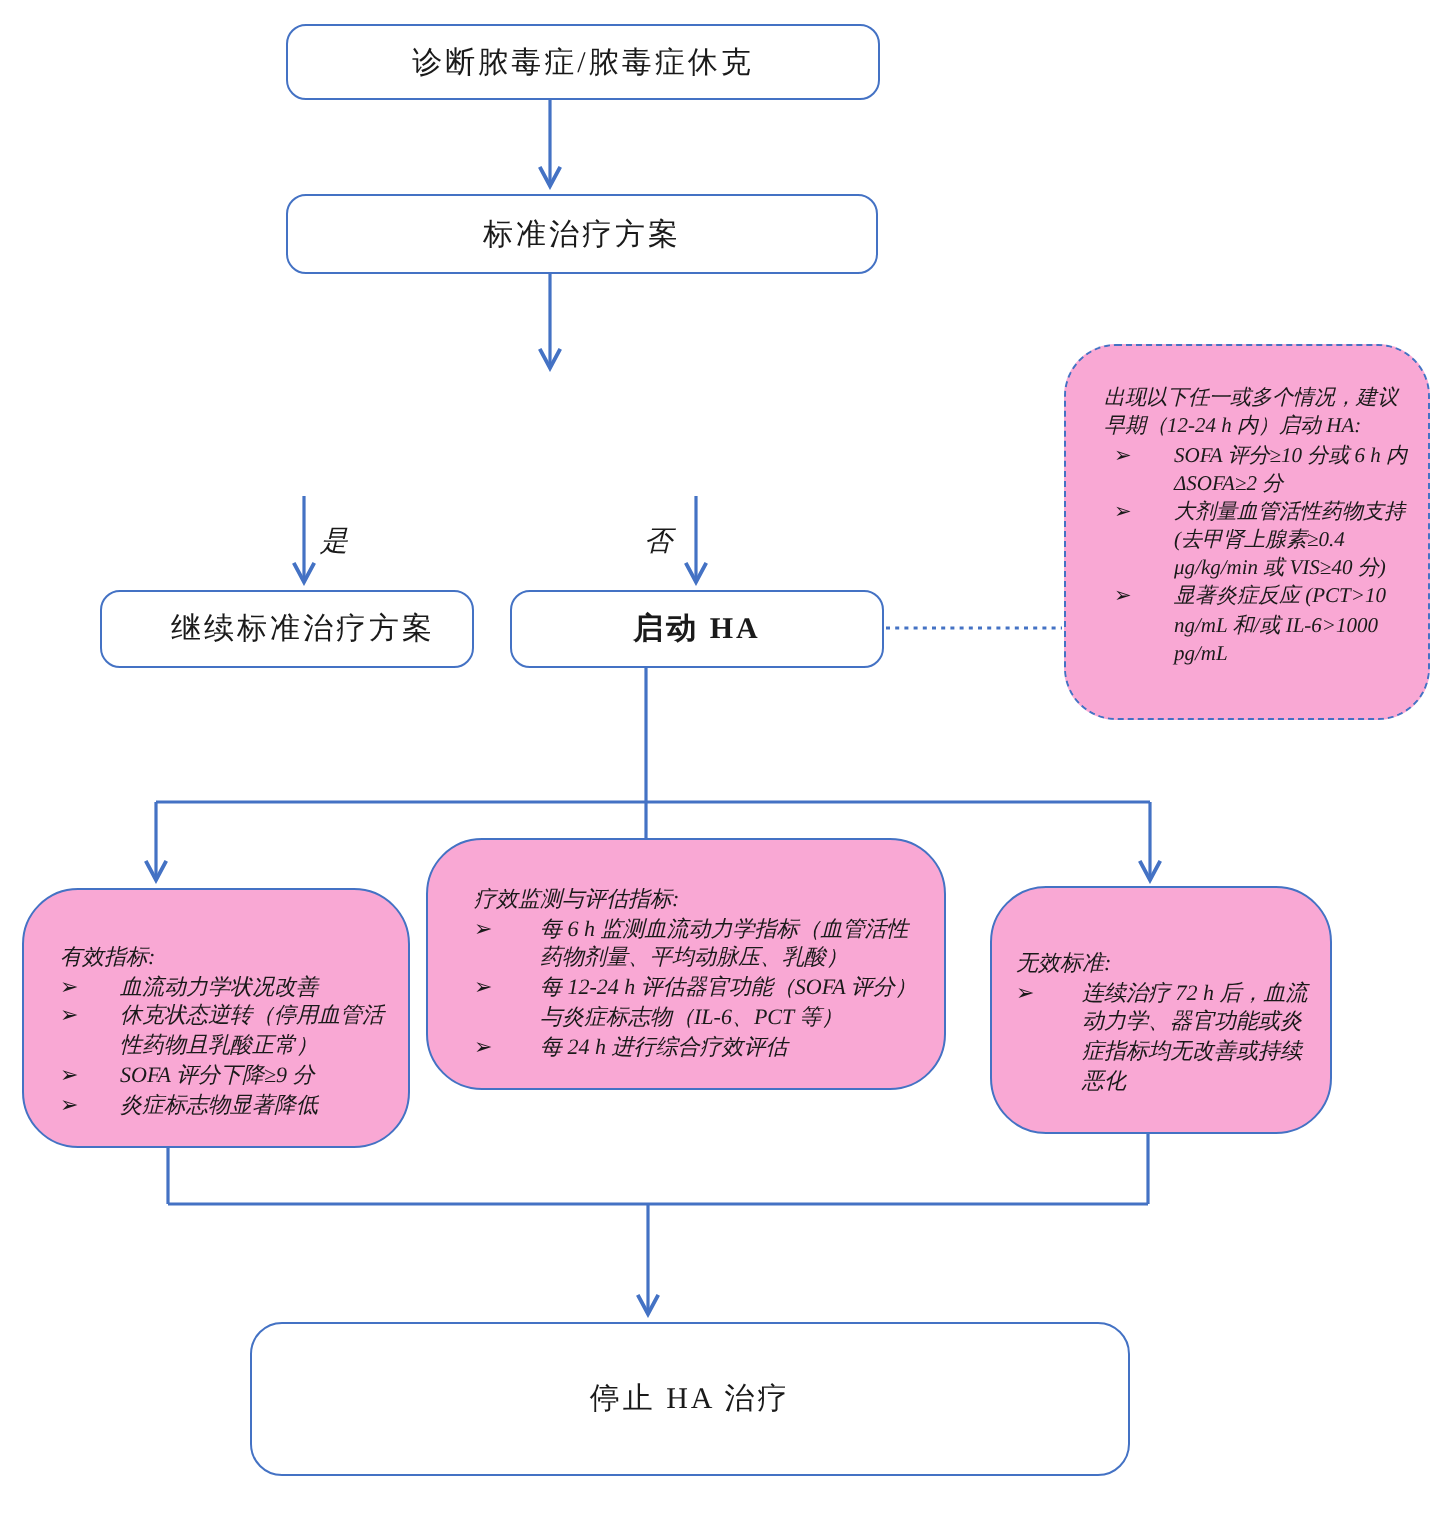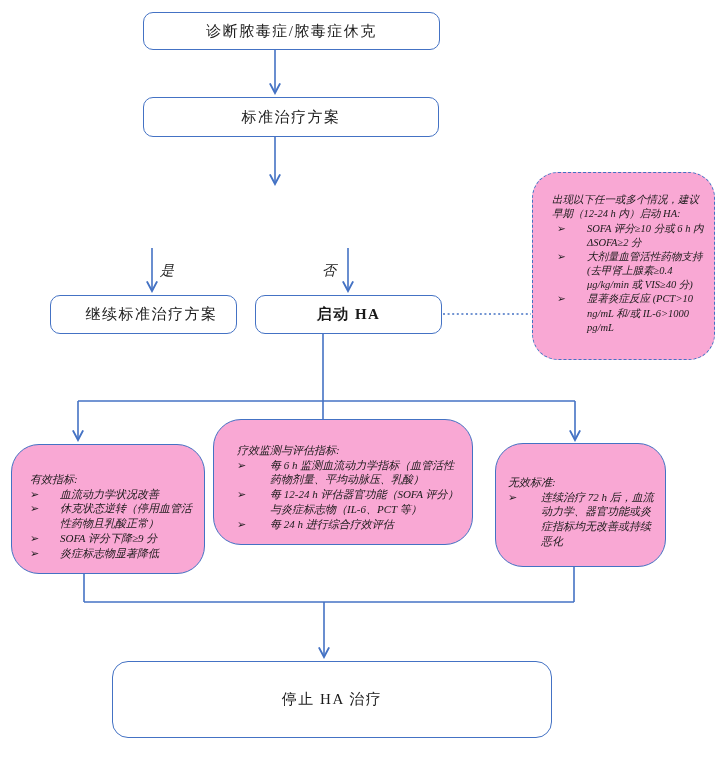--- a/index.html
+++ b/index.html
@@ -20,21 +20,21 @@
 
   .node{
     position:absolute;border:1.5px solid var(--line-color,#4472C4);
     background:#fff;display:flex;align-items:center;justify-content:center;
     box-sizing:border-box;text-align:center;
   }
   .flowlabel{font-size:15px;letter-spacing:1.5px;}
   .big{font-size:15.5px;}
   .r10{border-radius:10px;}
   .r12{border-radius:14px;}
-  .r16{border-radius:16px;}
+  .r16{border-radius:16px;margin-left:13px;}
   .r18{border-radius:28px;}
 
   .branch{
     position:absolute;font-size:14px;font-style:italic;letter-spacing:0;
     background:transparent;
   }
 
   .panel{
     position:absolute;border:1.5px solid var(--line-color,#4472C4);
     background:#f9a8d4;box-sizing:border-box;font-style:italic;

